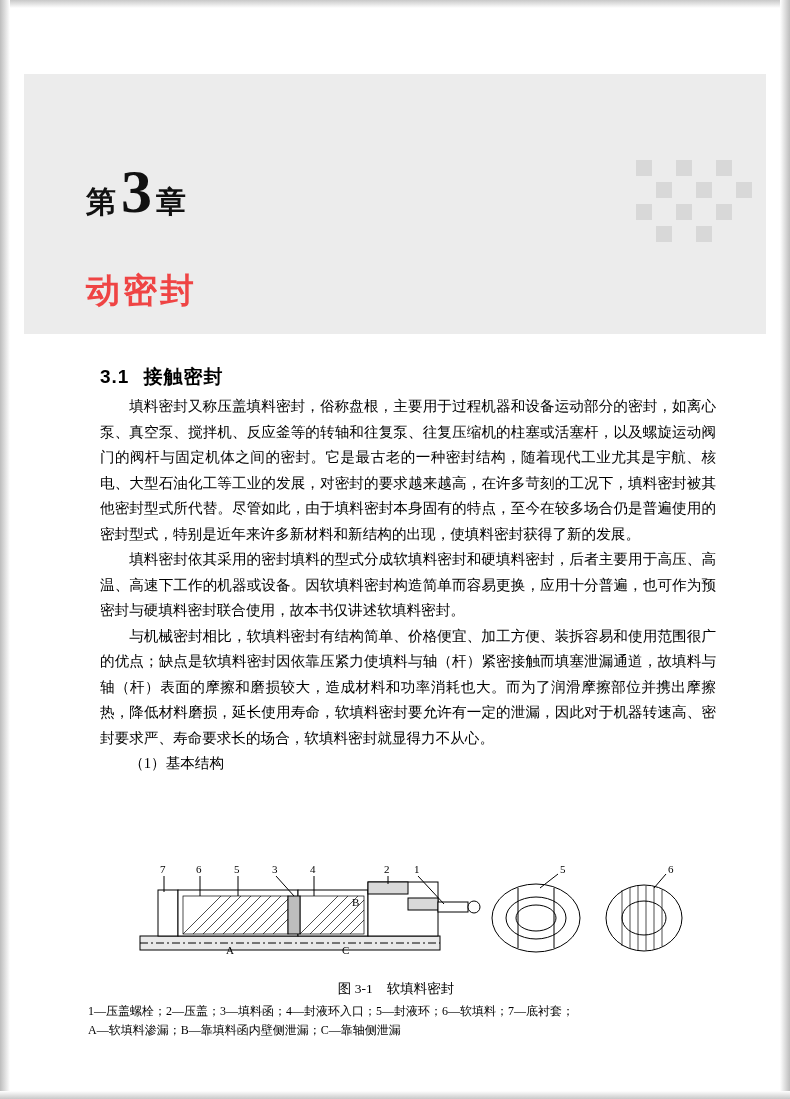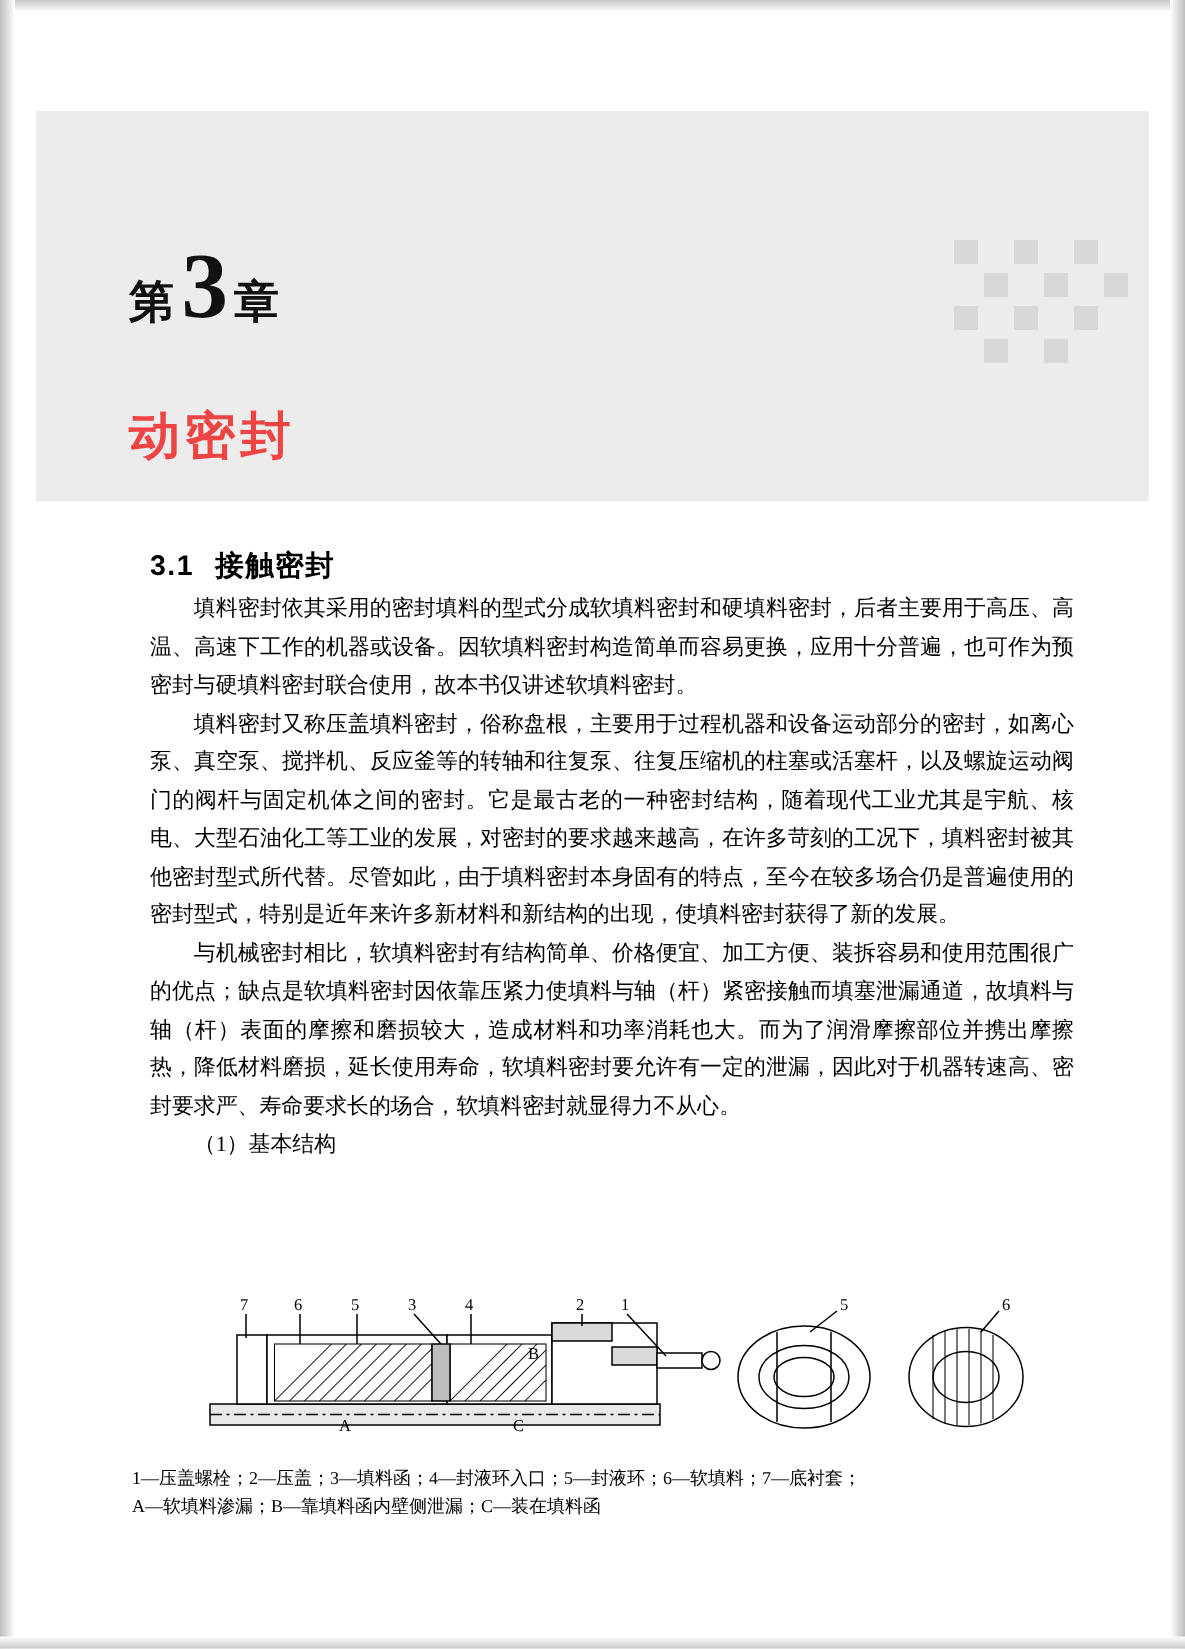--- a/index.html
+++ b/index.html
@@ -180,22 +180,22 @@
     <i style="left:20px;  top:66px;"></i>
     <i style="left:60px;  top:66px;"></i>
   </div>
 
   <div class="content">
     <h2 class="sec">
       <span class="no">3.1</span><span>接触密封</span>
     </h2>
 
 
+    <p class="para">填料密封又称压盖填料密封，俗称盘根，主要用于过程机器和设备运动部分的密封，如离心泵、真空泵、搅拌机、反应釜等的转轴和往复泵、往复压缩机的柱塞或活塞杆，以及螺旋运动阀门的阀杆与固定机体之间的密封。它是最古老的一种密封结构，随着现代工业尤其是宇航、核电、大型石油化工等工业的发展，对密封的要求越来越高，在许多苛刻的工况下，填料密封被其他密封型式所代替。尽管如此，由于填料密封本身固有的特点，至今在较多场合仍是普遍使用的密封型式，特别是近年来许多新材料和新结构的出现，使填料密封获得了新的发展。</p>
     <p class="para">填料密封依其采用的密封填料的型式分成软填料密封和硬填料密封，后者主要用于高压、高温、高速下工作的机器或设备。因软填料密封构造简单而容易更换，应用十分普遍，也可作为预密封与硬填料密封联合使用，故本书仅讲述软填料密封。</p>
-    <p class="para">填料密封又称压盖填料密封，俗称盘根，主要用于过程机器和设备运动部分的密封，如离心泵、真空泵、搅拌机、反应釜等的转轴和往复泵、往复压缩机的柱塞或活塞杆，以及螺旋运动阀门的阀杆与固定机体之间的密封。它是最古老的一种密封结构，随着现代工业尤其是宇航、核电、大型石油化工等工业的发展，对密封的要求越来越高，在许多苛刻的工况下，填料密封被其他密封型式所代替。尽管如此，由于填料密封本身固有的特点，至今在较多场合仍是普遍使用的密封型式，特别是近年来许多新材料和新结构的出现，使填料密封获得了新的发展。</p>
     <p class="para">与机械密封相比，软填料密封有结构简单、价格便宜、加工方便、装拆容易和使用范围很广的优点；缺点是软填料密封因依靠压紧力使填料与轴（杆）紧密接触而填塞泄漏通道，故填料与轴（杆）表面的摩擦和磨损较大，造成材料和功率消耗也大。而为了润滑摩擦部位并携出摩擦热，降低材料磨损，延长使用寿命，软填料密封要允许有一定的泄漏，因此对于机器转速高、密封要求严、寿命要求长的场合，软填料密封就显得力不从心。</p>
     <p class="para">（1）基本结构</p>
   </div>
 
   <div class="figure">
     <div class="fig-canvas">
       <svg width="616" height="110" viewBox="0 0 616 110" xmlns="http://www.w3.org/2000/svg">
         <g stroke="#000" fill="none" stroke-width="1">
 
           <rect x="52" y="74" width="300" height="14" fill="#e9e9e9"></rect>
@@ -270,18 +270,21 @@
           <text x="296" y="11">2</text>
           <text x="326" y="11">1</text>
           <text x="472" y="11">5</text>
           <text x="580" y="11">6</text>
           <text x="264" y="44">B</text>
           <text x="138" y="92">A</text>
           <text x="254" y="92">C</text>
         </g>
       </svg>
     </div>
+    <div class="fig-caption">
+      <span>图 3-1</span><span class="gap"></span><span>软填料密封</span>
+    </div>
     <div class="fig-legend">
       <div>1—压盖螺栓；2—压盖；3—填料函；4—封液环入口；5—封液环；6—软填料；7—底衬套；</div>
-      <div>A—软填料渗漏；B—靠填料函内壁侧泄漏；C—装在填料函</div>
+      <div>A—软填料渗漏；B—靠填料函内壁侧泄漏；C—靠轴侧泄漏</div>
     </div>
   </div>
 </div>
 
 </body></html>

